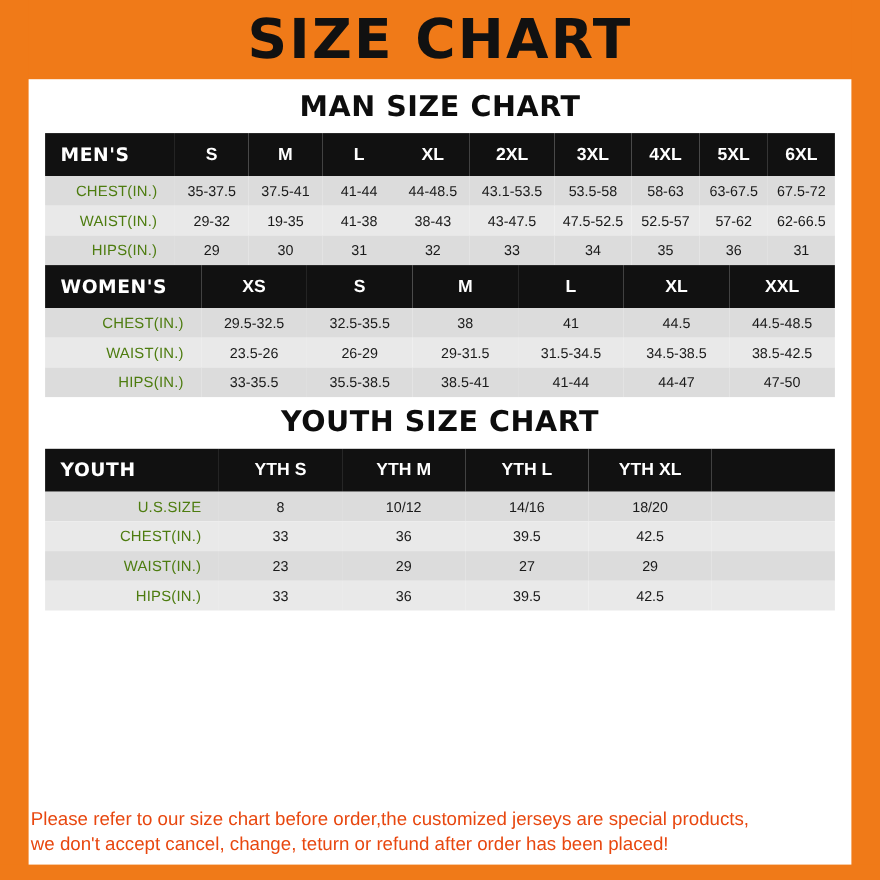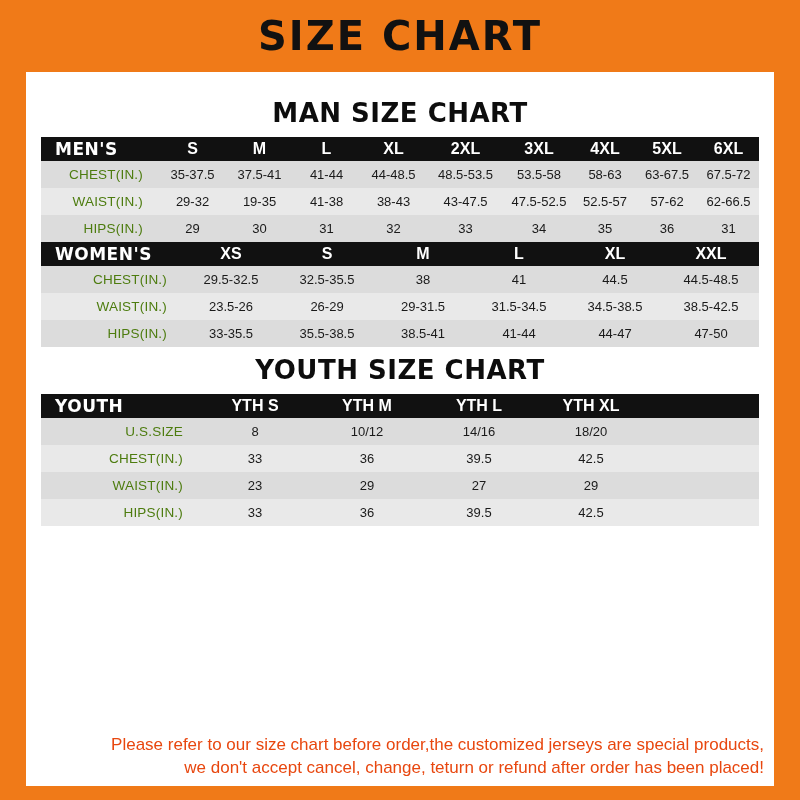--- a/index.html
+++ b/index.html
@@ -50,33 +50,33 @@
     width: 800px;
     height: 72px;
     display: flex;
     align-items: center;
     justify-content: center;
     z-index: 3;
   }
   .main-title {
     font-family: "DejaVu Sans", sans-serif;
     font-weight: bold;
-    font-size: 40px;
+    font-size: 50px;
     letter-spacing: 2px;
     color: #111111;
     line-height: 1;
   }
   .content {
     position: absolute;
     top: 72px;
     left: 26px;
     width: 748px;
     height: 714px;
     box-sizing: border-box;
-    padding: 18px 14px 0 14px;
+    padding: 2px 14px 0 14px;
   }
   .section-title {
     text-align: center;
     font-family: "DejaVu Sans", sans-serif;
     font-weight: bold;
     font-size: 26px;
     color: #0d0d0d;
     margin: 8px 0 9px 0;
     letter-spacing: 0.5px;
   }
@@ -93,21 +93,21 @@
     font-size: 13px;
     color: #1a1a1a;
     text-align: center;
     vertical-align: middle;
     font-family: "Liberation Sans", sans-serif;
   }
   table.size-table thead th {
     background: #111111;
     color: #ffffff;
     font-weight: bold;
-    height: 24px;
+    height: 39px;
     font-size: 16px;
   }
   table.size-table thead th.rowhead {
     text-align: left;
     padding-left: 14px;
     font-family: "DejaVu Sans", sans-serif;
     font-size: 17px;
     letter-spacing: 0.5px;
   }
   table.size-table tbody td.rowhead {
@@ -133,22 +133,22 @@
   .youth-table thead th { height: 38px; font-size: 17px; }
   .youth-table td { height: 32px; font-size: 14px; }
   .youth-table td.rowhead { font-size: 14px; }
 
   .footer-note {
     position: absolute;
     left: 26px;
     bottom: 14px;
     width: 748px;
     box-sizing: border-box;
-    padding: 4px 10px 6px 20px;
-    text-align: right;
+    padding: 4px 10px 6px 2px;
+    text-align: left;
     color: #e8470f;
     font-family: "Liberation Sans", sans-serif;
     font-size: 17px;
     line-height: 1.35;
   }
   .footer-note div { white-space: nowrap; }
 </style>
 </head>
 <body>
 
@@ -193,21 +193,21 @@
           <th>6XL</th>
         </tr>
       </thead>
       <tbody>
         <tr class="band-a">
           <td class="rowhead">CHEST(IN.)</td>
           <td>35-37.5</td>
           <td>37.5-41</td>
           <td>41-44</td>
           <td>44-48.5</td>
-          <td>48.5-53.5</td>
+          <td>43.1-53.5</td>
           <td>53.5-58</td>
           <td>58-63</td>
           <td>63-67.5</td>
           <td>67.5-72</td>
         </tr>
         <tr class="band-b">
           <td class="rowhead">WAIST(IN.)</td>
           <td>29-32</td>
           <td>19-35</td>
           <td>41-38</td>

